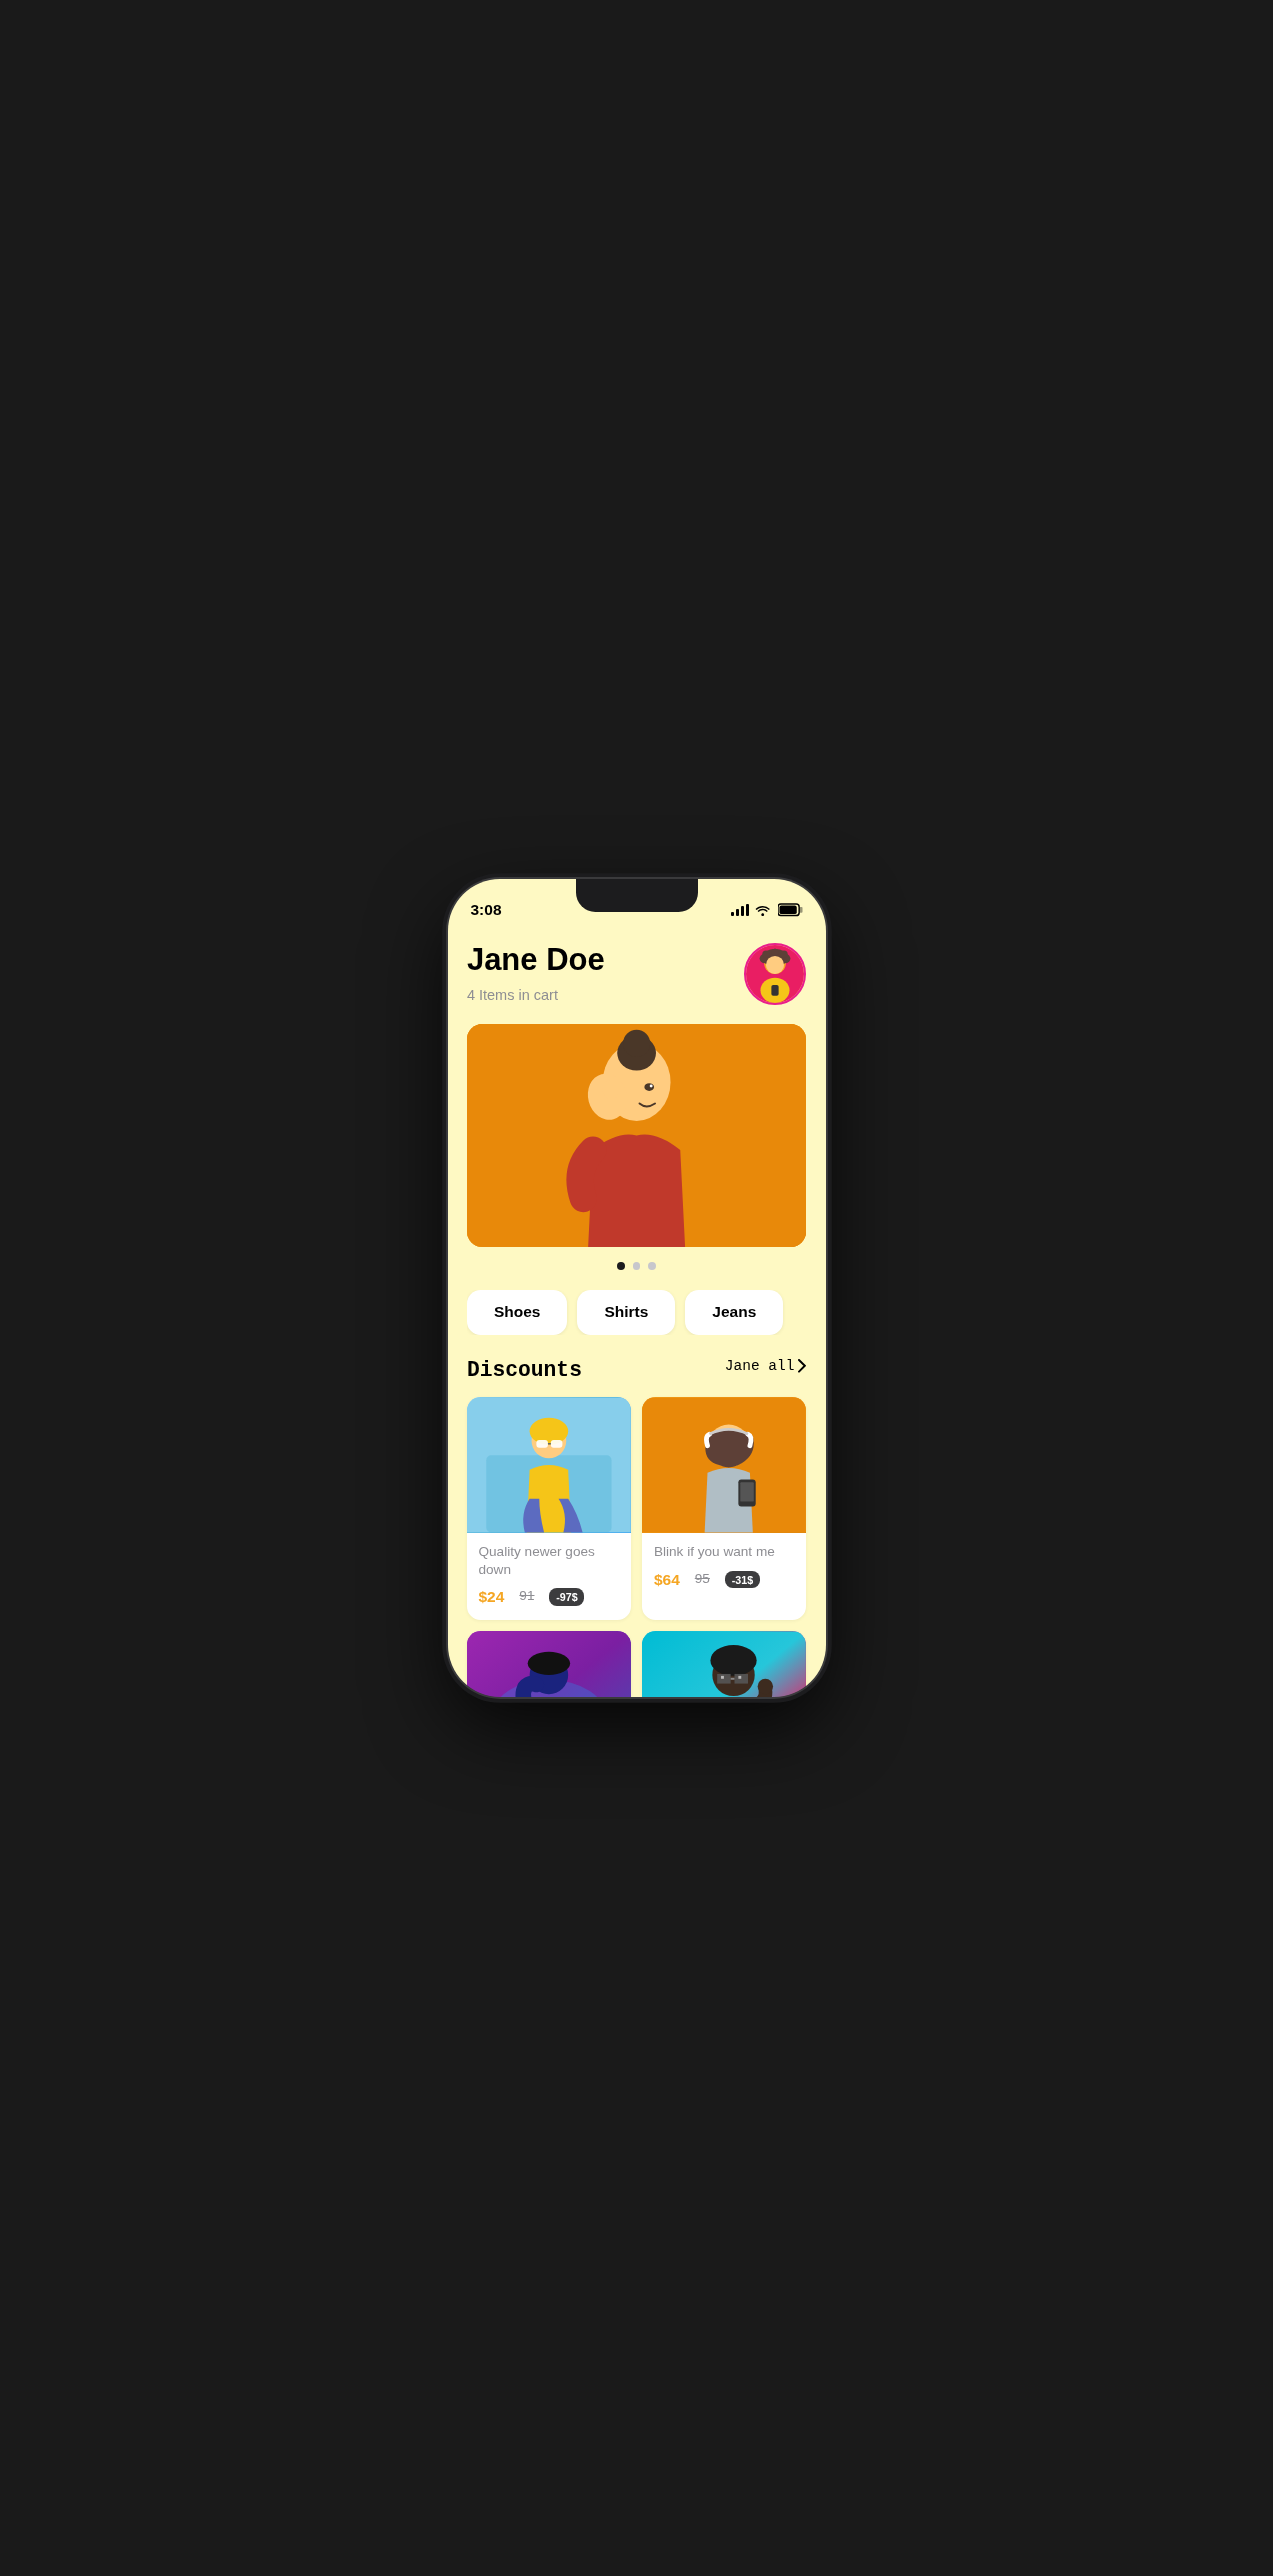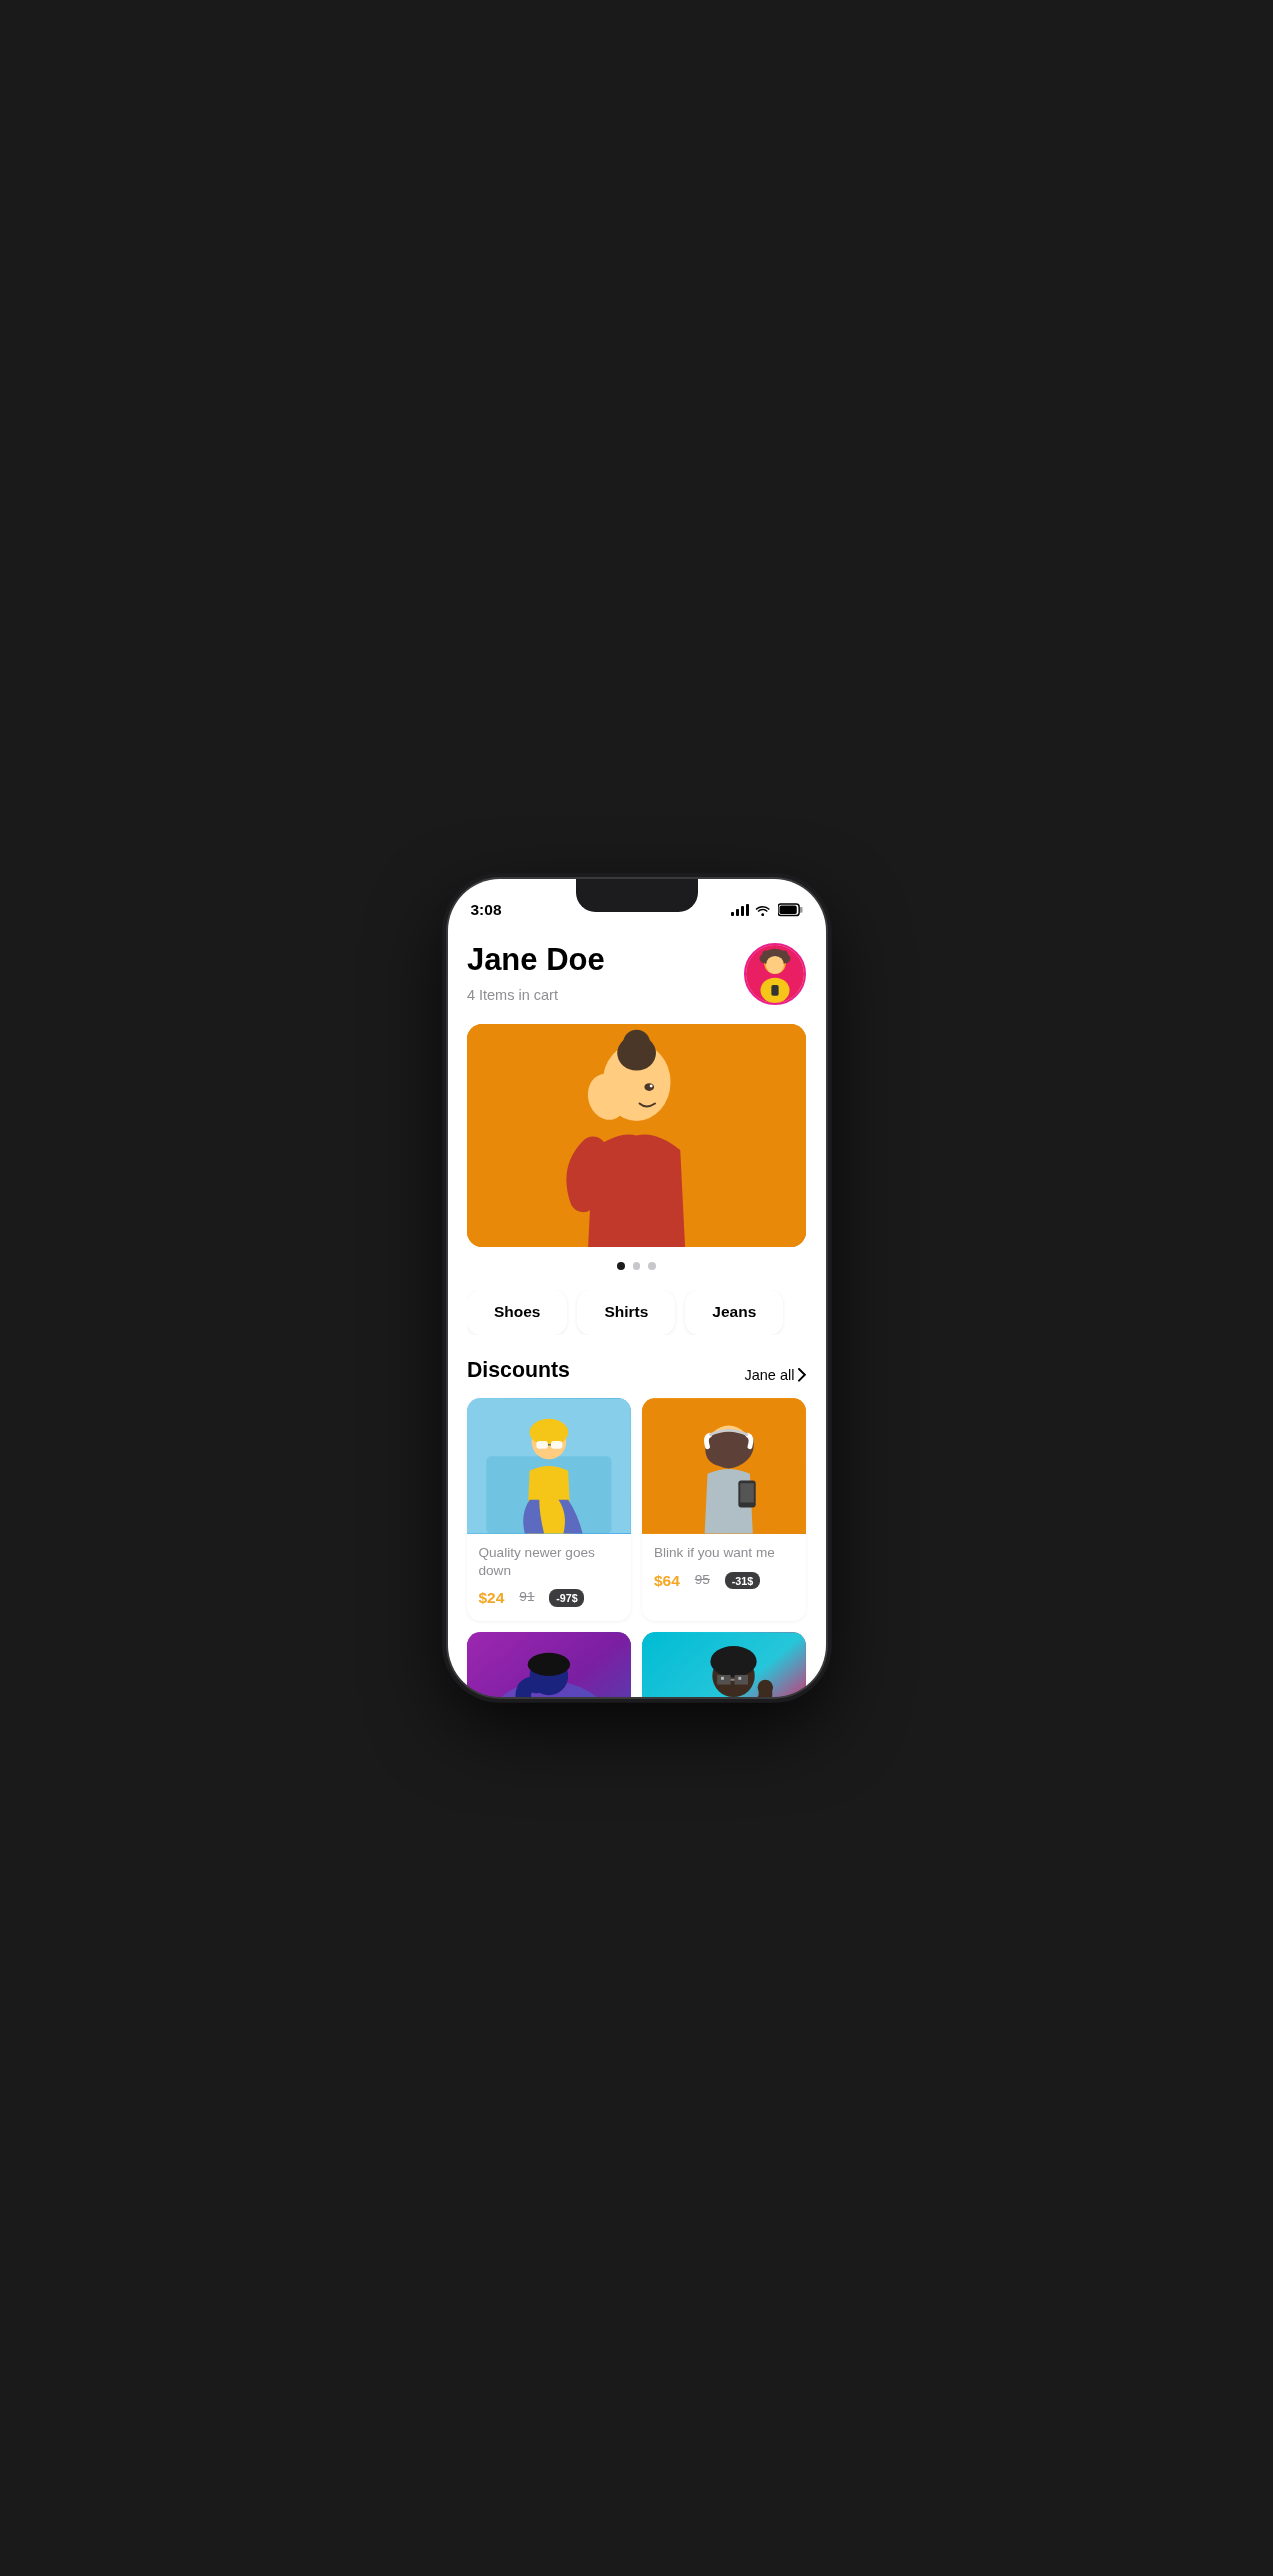--- a/index.html
+++ b/index.html
@@ -19,21 +19,21 @@
       background: #1c1c1e;
       border-radius: 52px;
       position: relative;
       box-shadow: 0 0 0 1.9px #3a3a3c, 0 0 0 5.8px #1c1c1e, 0 29px 78px rgba(0,0,0,0.8), inset 0 0 0 1px #4a4a4c;
       overflow: hidden;
     }
 
     .phone-screen {
       position: absolute;
       top: 0; left: 0; right: 0; bottom: 0;
-      background: #ffffff;
+      background: #fef9c3;
       border-radius: 11px;
       overflow: hidden;
       overflow-y: auto;
     }
 
     .phone-screen::-webkit-scrollbar { display: none; }
 
     
     .notch {
       position: absolute;
@@ -166,22 +166,23 @@
       font-weight: 600;
       color: #000;
       cursor: pointer;
       box-shadow: 0 1px 3.9px rgba(0,0,0,0.08);
     }
 
     
     .section-header {
       display: flex;
       justify-content: space-between;
-      align-items: flex-end;
+      align-items: flex-start;
       margin-bottom: 15.5px;
+      font-family: Liberation Mono, monospace;
     }
 
     .section-title {
       font-size: 21.3px;
       font-weight: 700;
       color: #000;
     }
 
     .view-all {
       font-size: 14.5px;

